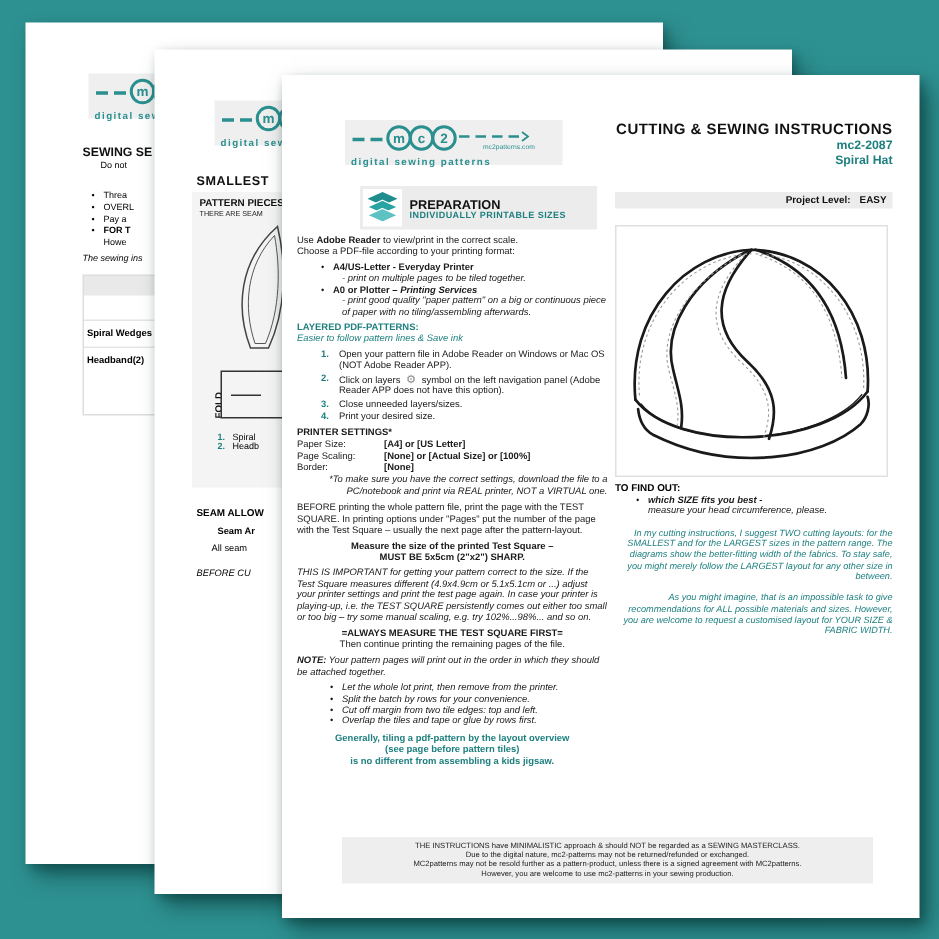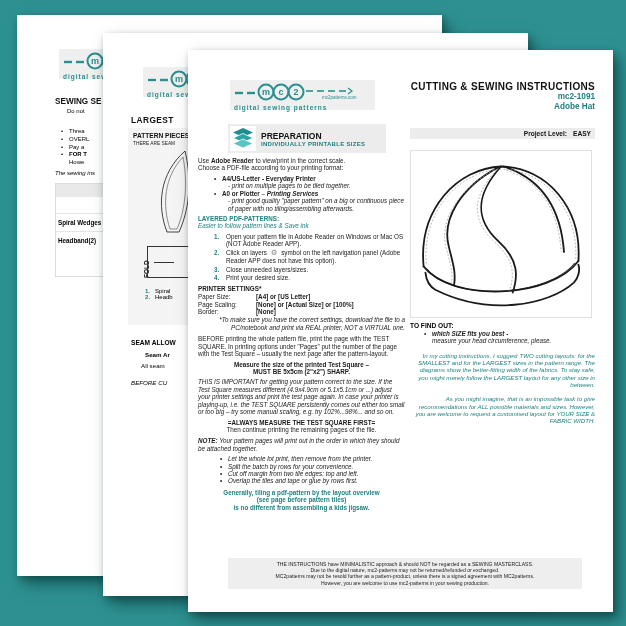--- a/index.html
+++ b/index.html
@@ -25,21 +25,21 @@
   .b { font-weight:bold; }
   .i { font-style:italic; }
   .ctr { text-align:center; }
   .rgt { text-align:right; }
 
   
   .fp-titleblock { position:absolute; right:18px; top:31px; text-align:right; }
   .fp-title { font-size:10px; font-weight:bold; color:#111; letter-spacing:.3px; }
   .fp-code, .fp-product { font-size:8.2px; font-weight:bold; color:#1e7f7f; line-height:1.25; }
 
-  .prep-bar { position:absolute; left:40px; top:74px; width:158px; height:29px; background:#ececec; display:flex; align-items:center; }
+  .prep-bar { position:absolute; left:52px; top:74px; width:158px; height:29px; background:#ececec; display:flex; align-items:center; }
   .prep-icon-box { width:26px; height:25px; background:#fff; margin-left:2px; display:flex; align-items:center; justify-content:center; }
   .prep-text { margin-left:5px; }
   .prep-title { font-size:8.5px; font-weight:bold; color:#111; }
   .prep-sub { font-size:6px; font-weight:bold; color:#1e7f7f; letter-spacing:.3px; }
 
   .level-bar { position:absolute; left:222px; top:78px; width:185px; height:11px; background:#ececec;
                display:flex; align-items:center; justify-content:flex-end; padding-right:4px; }
   .level-bar span { font-size:6.6px; font-weight:bold; color:#111; }
   .level-val { margin-left:6px; }
 
@@ -155,21 +155,21 @@
         <text class="logo-letter" x="62" y="12">2</text>
         <line x1="72" y1="8" x2="79" y2="8" stroke="#2a8f8f" stroke-width="1.6"></line>
         <line x1="83" y1="8" x2="90" y2="8" stroke="#2a8f8f" stroke-width="1.6"></line>
         <line x1="94" y1="8" x2="101" y2="8" stroke="#2a8f8f" stroke-width="1.6"></line>
         <line x1="105" y1="8" x2="112" y2="8" stroke="#2a8f8f" stroke-width="1.6"></line>
         <polyline points="114,5 118,8 114,11" fill="none" stroke="#2a8f8f" stroke-width="1.2"></polyline>
         <text class="logo-url" x="88" y="16">mc2patterns.com</text>
       </svg>
       <div class="logo-brand">digital sewing patterns</div>
     </div>
-    <div class="mp-heading">LARGEST</div>
+    <div class="mp-heading">SMALLEST</div>
     <div class="mp-box">
       <div class="mp-box-title">PATTERN PIECES</div>
       <div class="mp-box-note">THERE ARE  SEAM</div>
       <svg width="140" height="86" viewBox="0 0 140 86" style="margin-top:2px;">
         <g fill="none" stroke="#444" stroke-width="1">
           <path d="M34,84 C24,58 26,26 52,3 C58,28 58,58 46,84 Z"></path>
           <path d="M37,81 C29,57 31,29 50,9 C54,30 54,58 44,81 Z" stroke-width="0.6"></path>
           <path d="M96,84 C86,58 88,26 114,3 C120,28 120,58 108,84 Z"></path>
           <path d="M99,81 C91,57 93,29 112,9 C116,30 116,58 106,81 Z" stroke-width="0.6"></path>
         </g>
@@ -212,22 +212,22 @@
         <line x1="94" y1="8" x2="101" y2="8" stroke="#2a8f8f" stroke-width="1.6"></line>
         <line x1="105" y1="8" x2="112" y2="8" stroke="#2a8f8f" stroke-width="1.6"></line>
         <polyline points="114,5 118,8 114,11" fill="none" stroke="#2a8f8f" stroke-width="1.2"></polyline>
         <text class="logo-url" x="88" y="16">mc2patterns.com</text>
       </svg>
       <div class="logo-brand">digital sewing patterns</div>
     </div>
 
     <div class="fp-titleblock">
       <div class="fp-title">CUTTING  &amp;  SEWING  INSTRUCTIONS</div>
-      <div class="fp-code">mc2-1091</div>
-      <div class="fp-product">Adobe Hat</div>
+      <div class="fp-code">mc2-2087</div>
+      <div class="fp-product">Spiral Hat</div>
     </div>
 
     <div class="prep-bar">
       <div class="prep-icon-box">
         <svg width="20" height="21" viewBox="0 0 20 21">
           <polygon points="10,0 20,4.5 10,9 0,4.5" fill="#1d8d8d"></polygon>
           <polygon points="10,5.5 20,10 10,14.5 0,10" fill="#2aa3a3" stroke="#fff" stroke-width="0.8"></polygon>
           <polygon points="10,11 20,15.5 10,20 0,15.5" fill="#5cc2c2" stroke="#fff" stroke-width="0.8"></polygon>
         </svg>
       </div>

